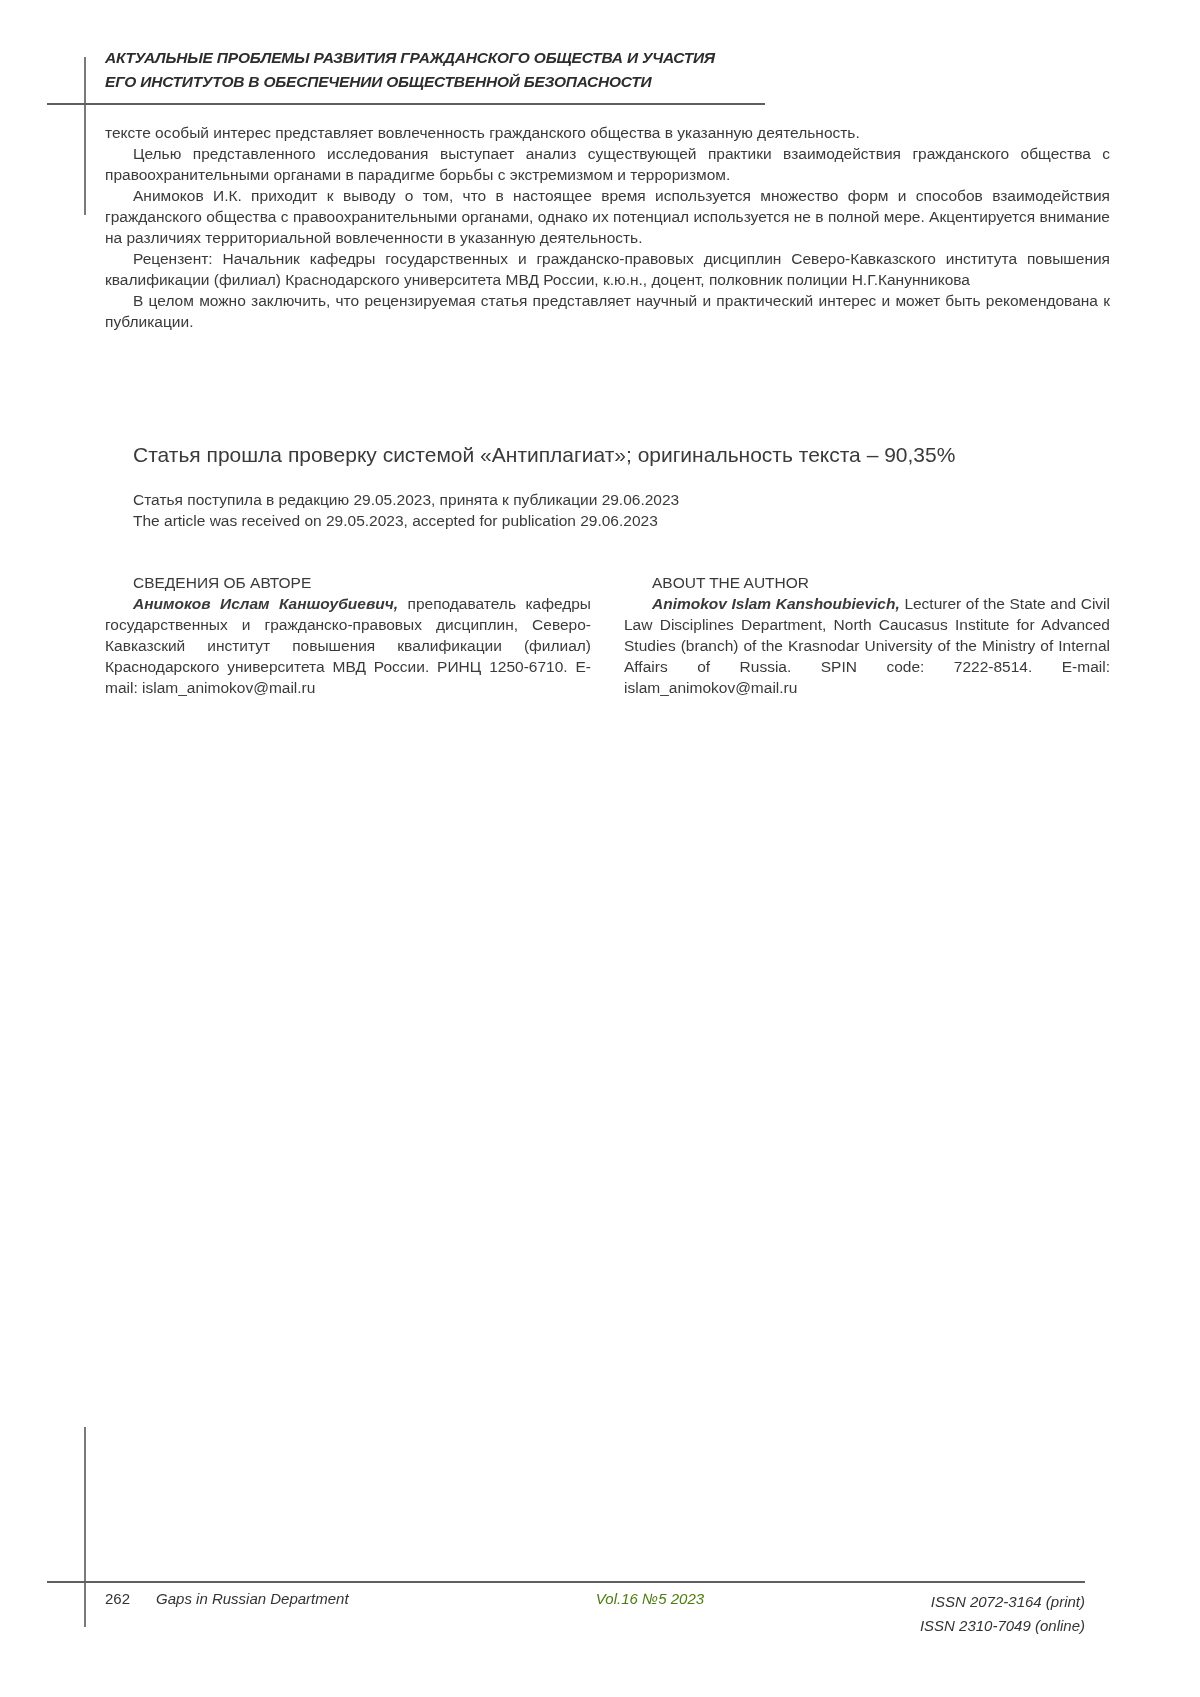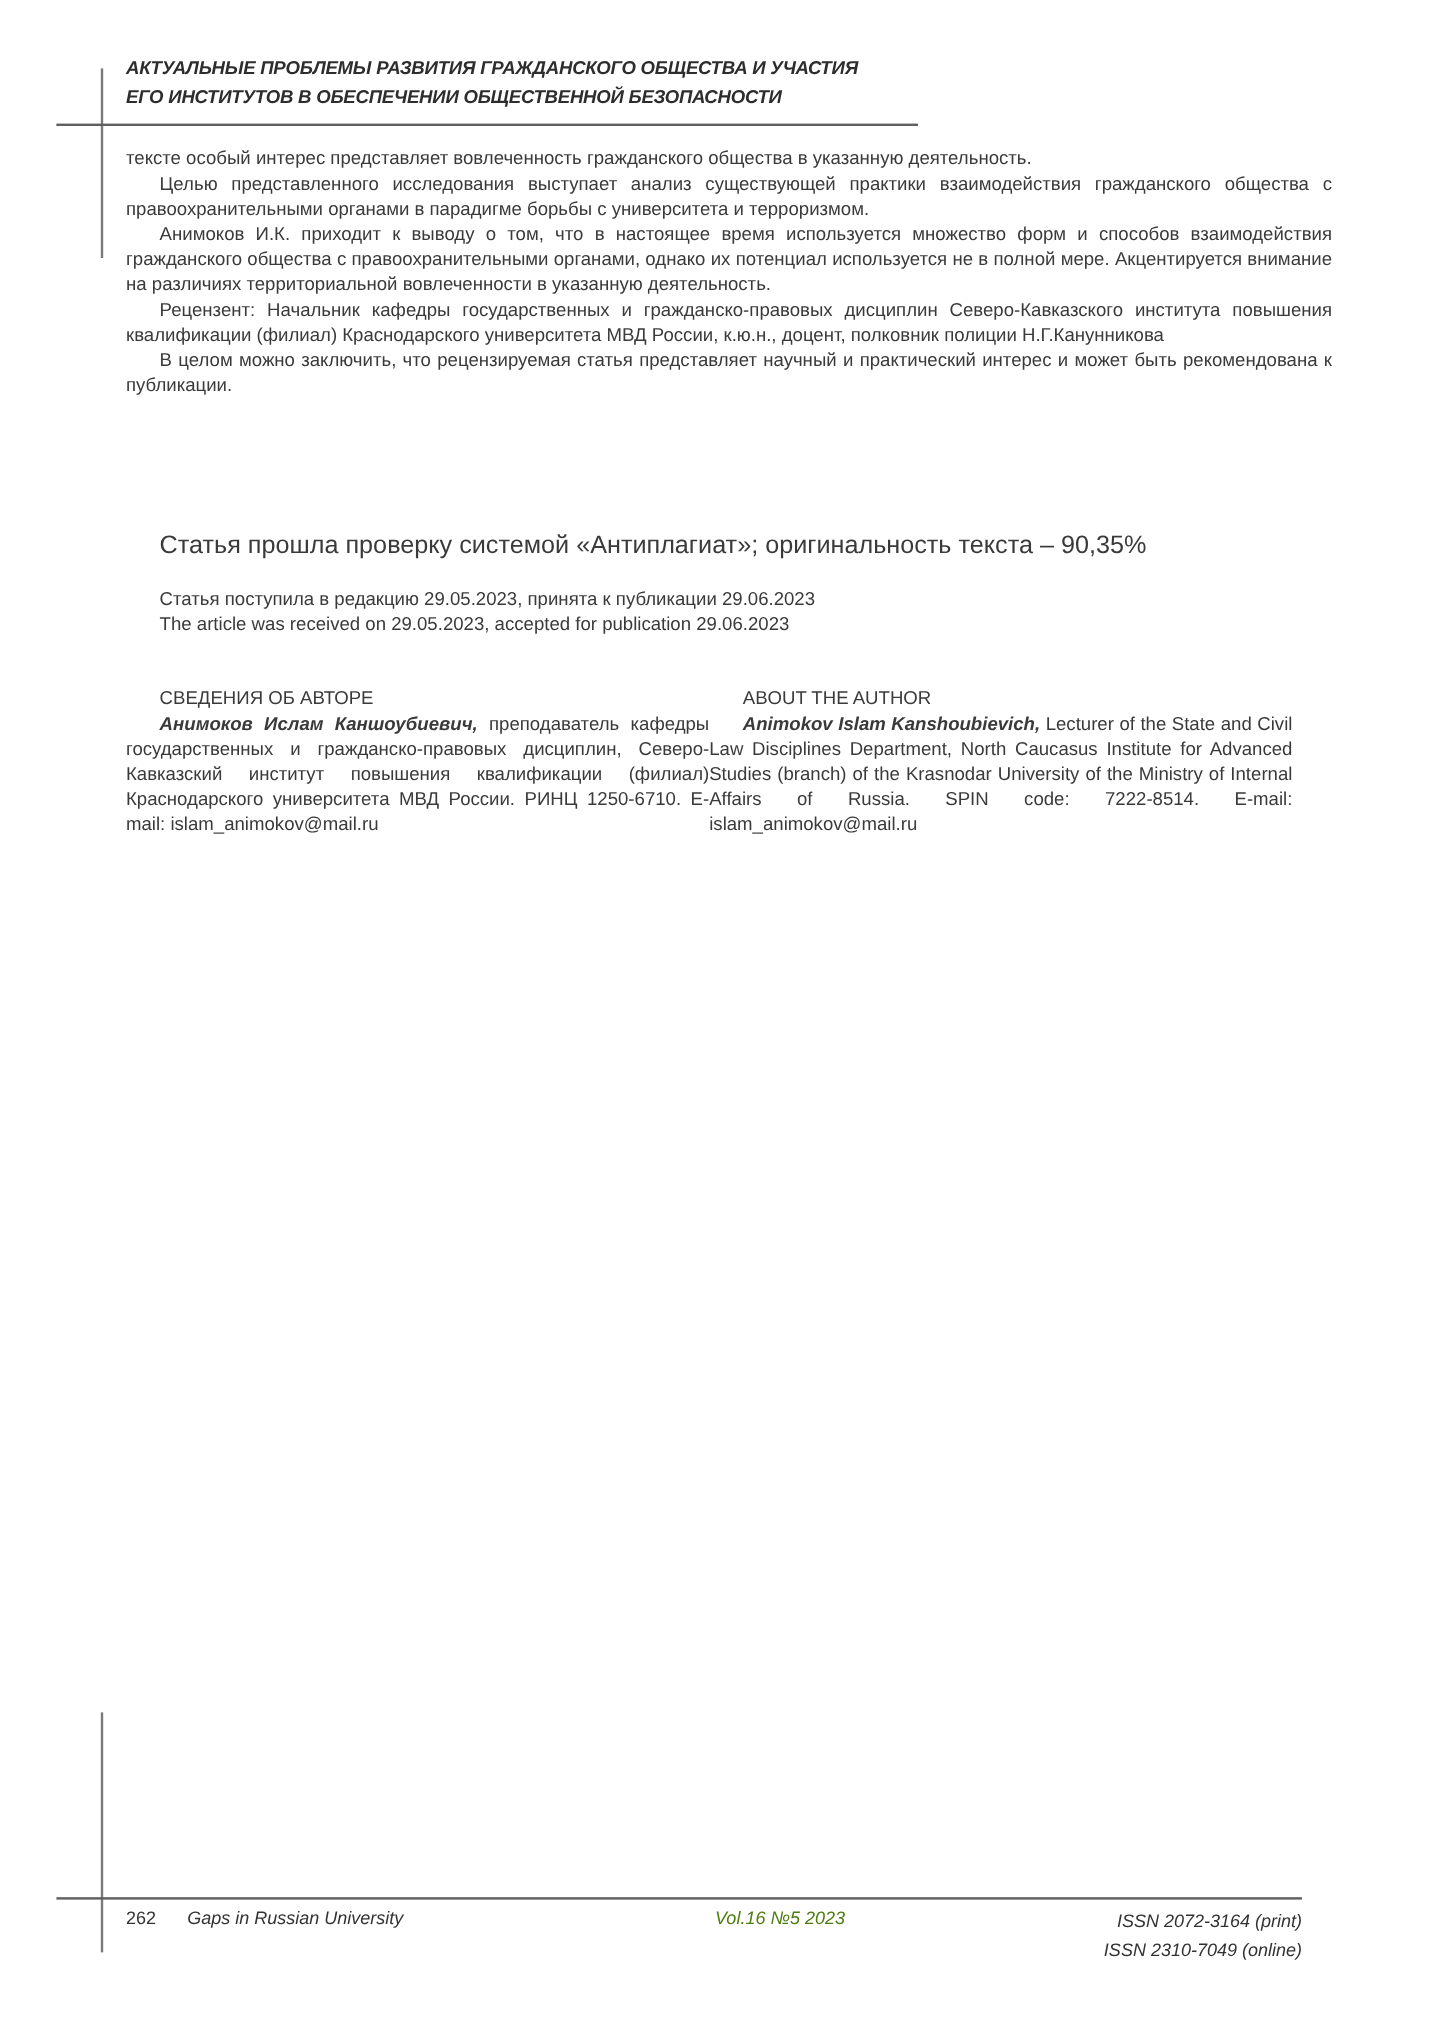--- a/index.html
+++ b/index.html
@@ -72,20 +72,21 @@
     line-height: 21px;
   }
   .dates-block p { margin: 0; text-indent: 28px; }
   
   .authors {
     position: absolute;
     left: 105px;
     top: 572px;
     width: 1005px;
     display: flex;
+    gap: 33px;
   }
   .author-col {
     width: 486px;
     font-size: 15.5px;
     line-height: 21px;
   }
   .author-heading {
     margin: 0;
     padding-left: 28px;
     font-weight: normal;
@@ -152,21 +153,21 @@
 
   <div class="running-head">
     <div>АКТУАЛЬНЫЕ ПРОБЛЕМЫ РАЗВИТИЯ ГРАЖДАНСКОГО ОБЩЕСТВА И УЧАСТИЯ</div>
     <div>ЕГО ИНСТИТУТОВ В ОБЕСПЕЧЕНИИ ОБЩЕСТВЕННОЙ БЕЗОПАСНОСТИ</div>
   </div>
 
   <div class="rule-top"></div>
 
   <div class="body-text">
     <p>тексте особый интерес представляет вовлеченность гражданского общества в указанную деятельность.</p>
-    <p class="indent">Целью представленного исследования выступает анализ существующей практики взаимодействия гражданского общества с правоохранительными органами в парадигме борьбы с университета и терроризмом.</p>
+    <p class="indent">Целью представленного исследования выступает анализ существующей практики взаимодействия гражданского общества с правоохранительными органами в парадигме борьбы с экстремизмом и терроризмом.</p>
     <p class="indent">Анимоков И.К. приходит к выводу о том, что в настоящее время используется множество форм и способов взаимодействия гражданского общества с правоохранительными органами, однако их потенциал используется не в полной мере. Акцентируется внимание на различиях территориальной вовлеченности в указанную деятельность.</p>
     <p class="indent">Рецензент: Начальник кафедры государственных и гражданско-правовых дисциплин Северо-Кавказского института повышения квалификации (филиал) Краснодарского университета МВД России, к.ю.н., доцент, полковник полиции Н.Г.Канунникова</p>
     <p class="indent">В целом можно заключить, что рецензируемая статья представляет научный и практический интерес и может быть рекомендована к публикации.</p>
   </div>
 
   <div class="plagiarism-note">Статья прошла проверку системой «Антиплагиат»; оригинальность текста – 90,35%</div>
 
   <div class="dates-block">
     <p>Статья поступила в редакцию 29.05.2023, принята к публикации 29.06.2023</p>
     <p>The article was received on 29.05.2023, accepted for publication 29.06.2023</p>
@@ -180,21 +181,21 @@
     <div class="author-col">
       <p class="author-heading">ABOUT THE AUTHOR</p>
       <p class="author-par"><span class="author-name">Animokov Islam Kanshoubievich,</span> <span>Lecturer of the State and Civil Law Disciplines Department, North Caucasus Institute for Advanced Studies (branch) of the Krasnodar University of the Ministry of Internal Affairs of Russia. SPIN code: 7222-8514. E-mail: islam_animokov@mail.ru</span></p>
     </div>
   </div>
 
   <div class="vline-bottom"></div>
   <div class="rule-bottom"></div>
 
   <div class="footer-left">
-    <span>262</span><span class="journal">Gaps in Russian University</span>
+    <span>262</span><span class="journal">Gaps in Russian Department</span>
   </div>
 
   <div class="footer-center">Vol.16  №5  2023</div>
 
   <div class="footer-right">
     <div>ISSN 2072-3164 (print)</div>
     <div>ISSN 2310-7049 (online)</div>
   </div>
 
 </div>

